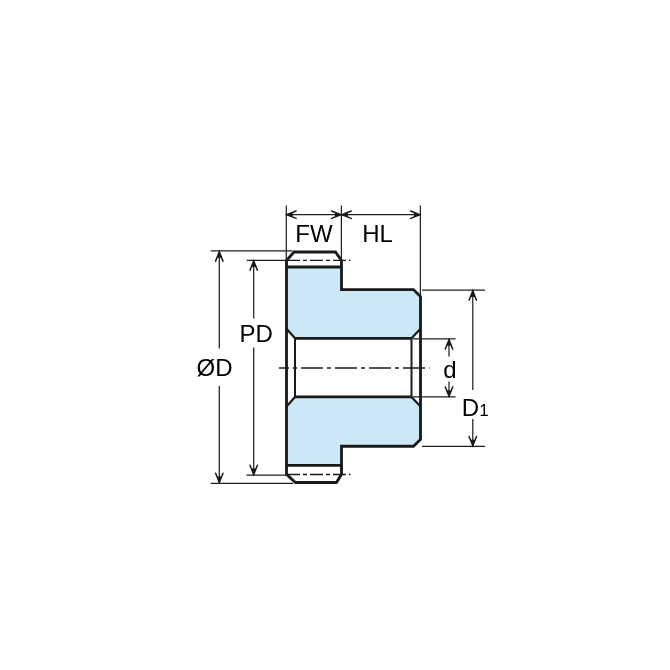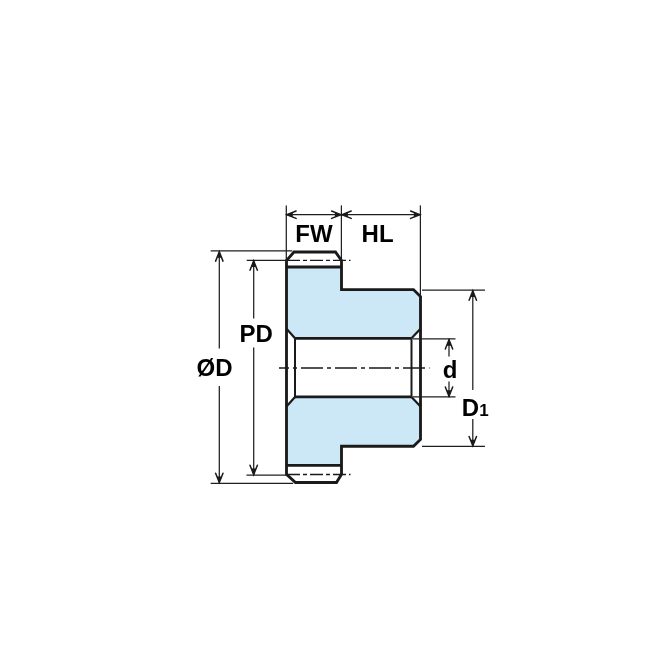--- a/index.html
+++ b/index.html
@@ -1,16 +1,16 @@
 <!DOCTYPE html>
 <html><head>
 <meta charset="utf-8">
 <style>
   html,body{margin:0;padding:0;background:#ffffff;}
-  .wrap{width:670px;height:670px;background:#ffffff;font-weight:bold;}
+  .wrap{width:670px;height:670px;background:#ffffff;}
   text{font-family:"Liberation Sans",sans-serif;fill:#000000;}
 </style>
 </head>
 <body>
 <div class="wrap">
 <svg width="670" height="670" viewBox="0 0 670 670" xmlns="http://www.w3.org/2000/svg">
 <defs>
   <g id="ah">
           <path d="M0,0 L6.5,-2.4 L6.5,2.4 Z" fill="#1a1a1a" stroke="none"></path>
           <path d="M9.8,-3.7 L0.5,0 L9.8,3.7" fill="none" stroke="#1a1a1a" stroke-width="1.5" stroke-linecap="round"></path>

